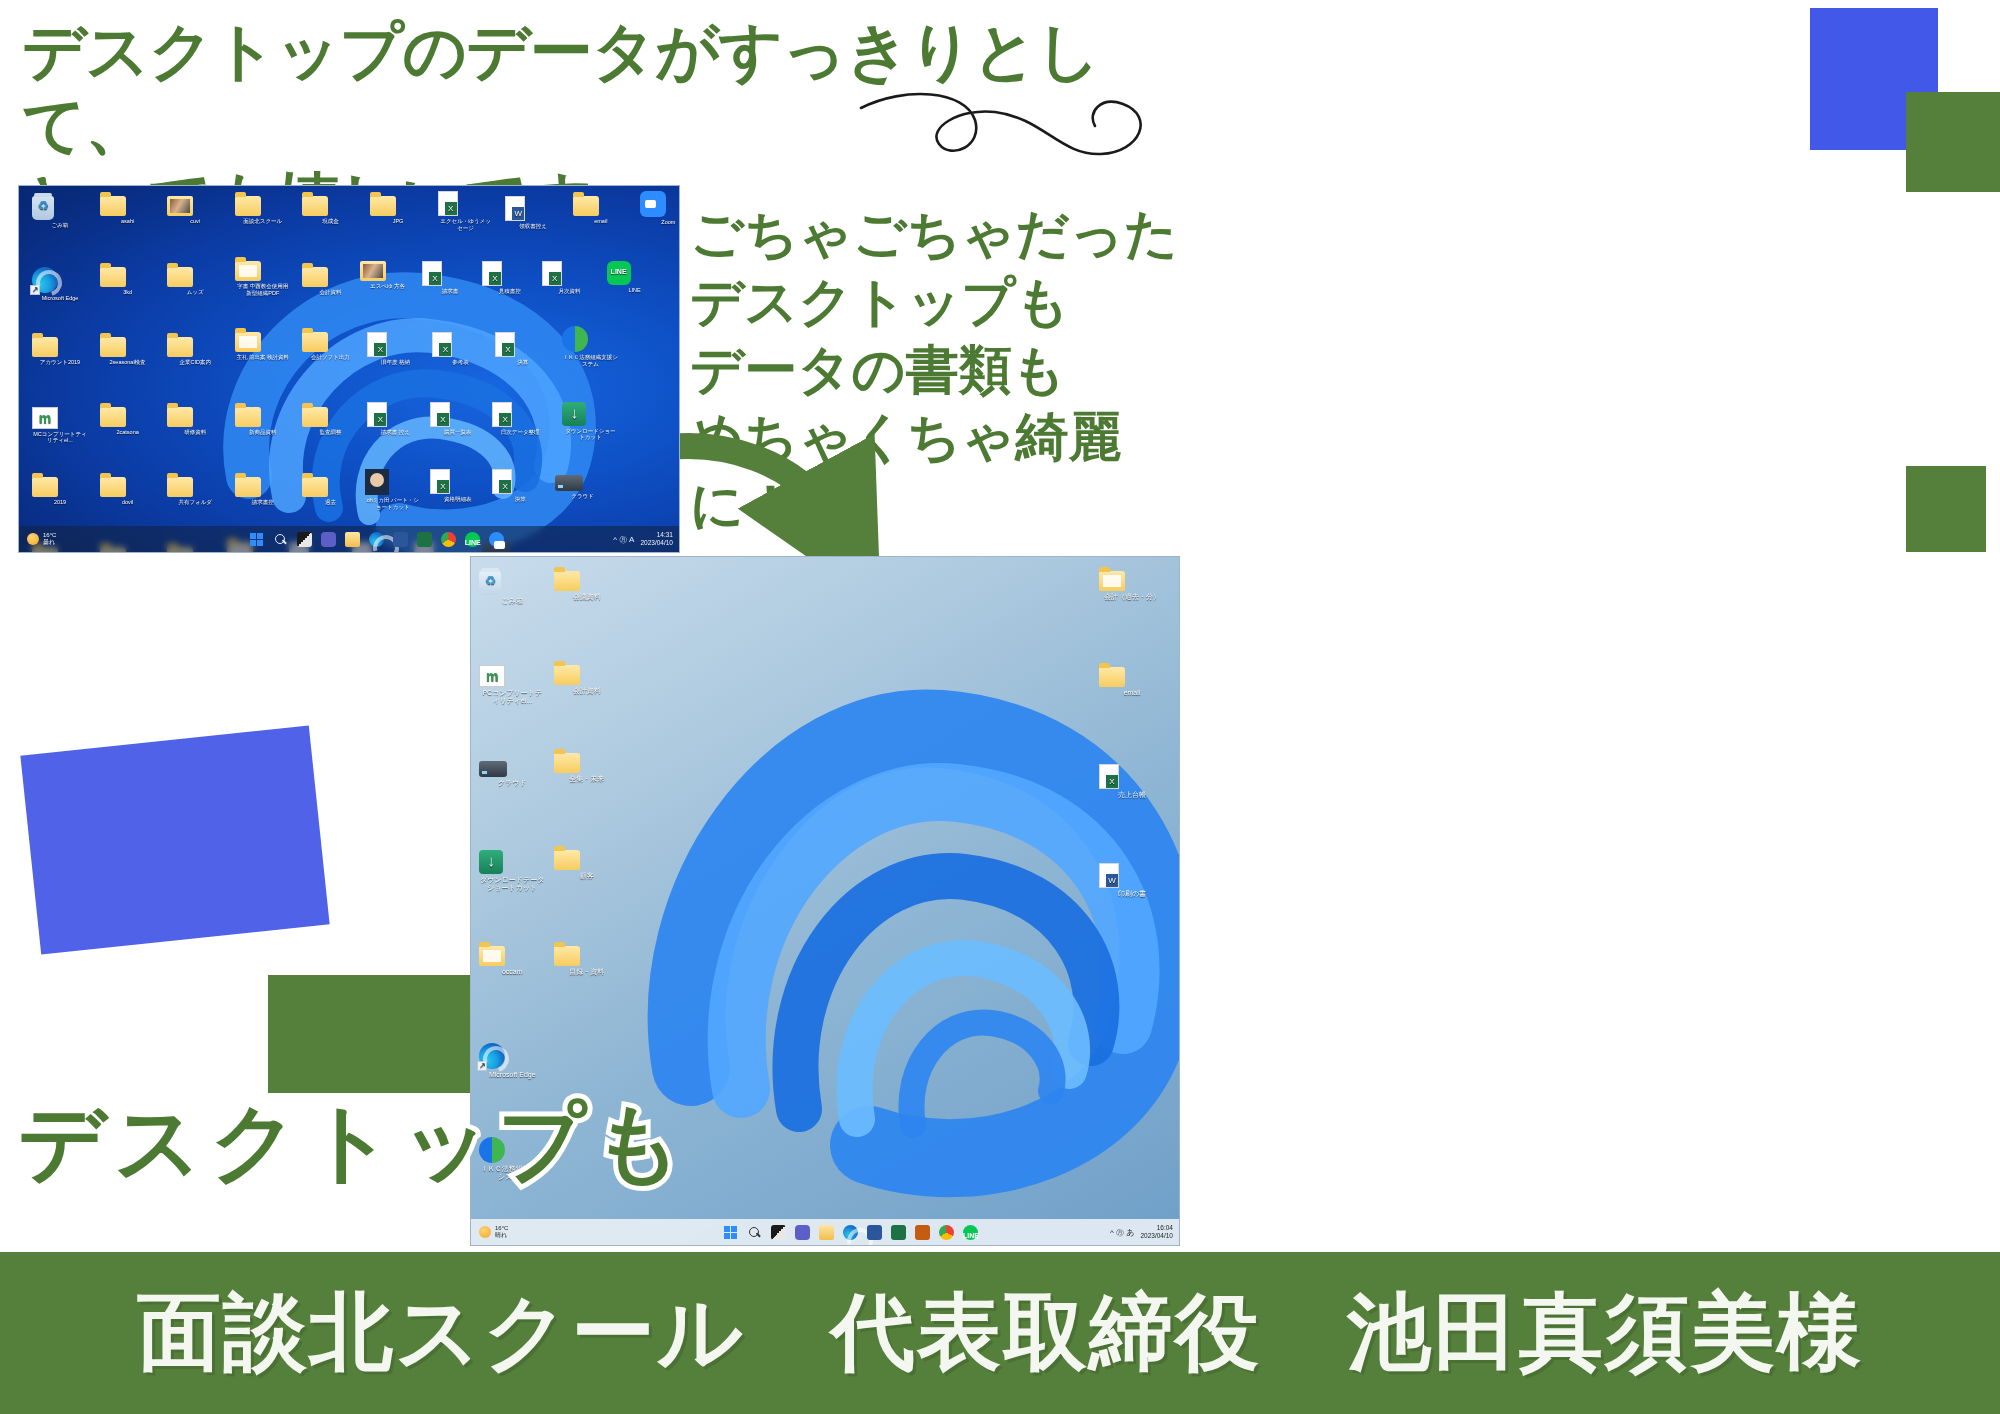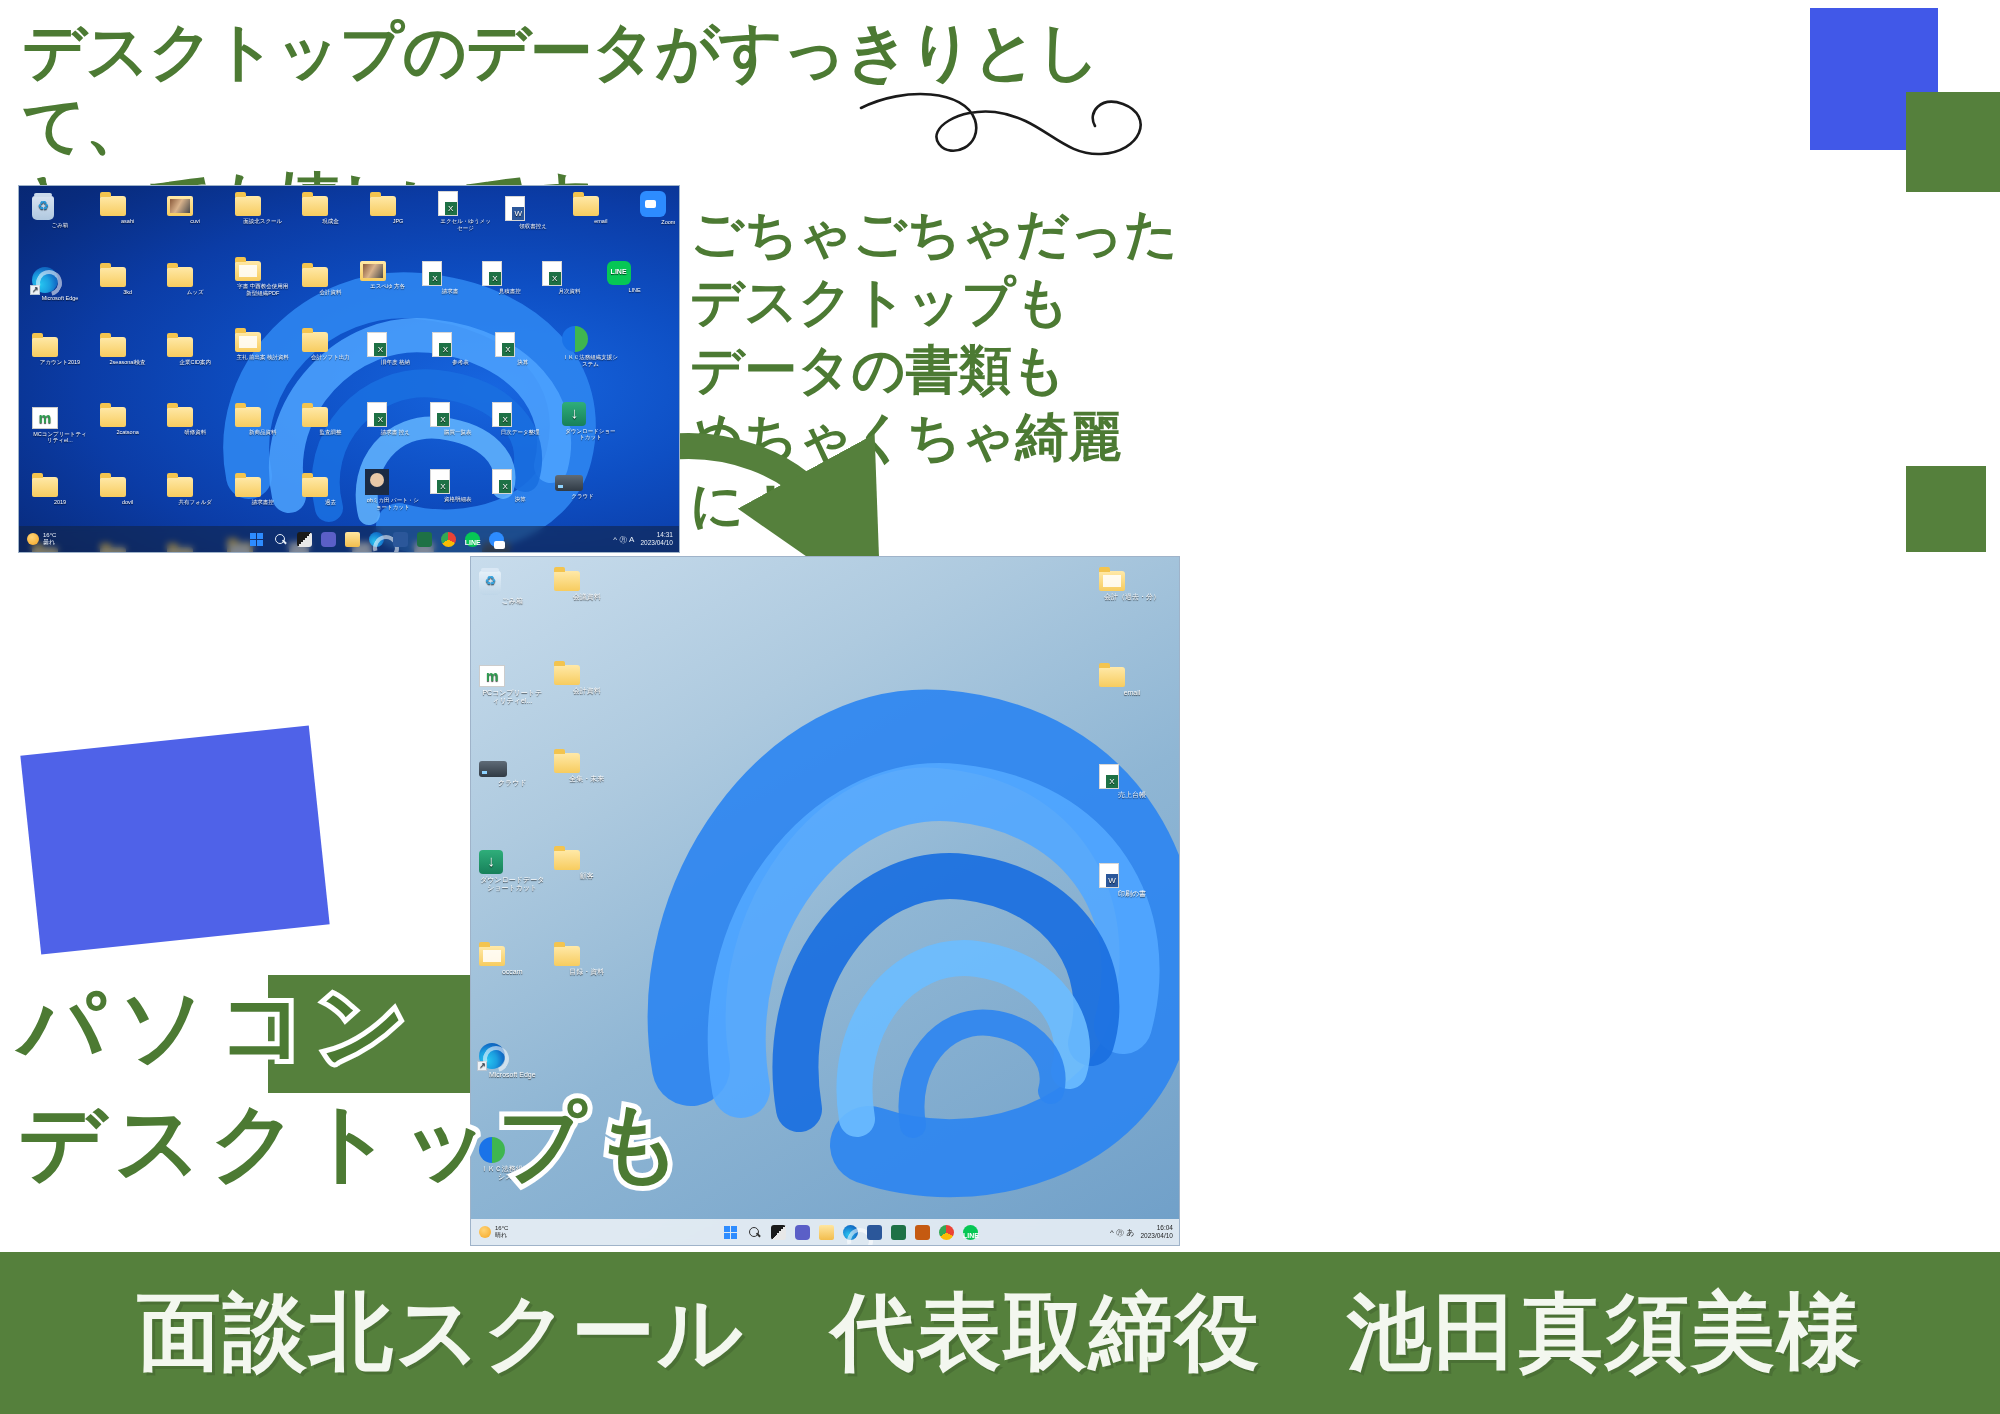--- a/index.html
+++ b/index.html
@@ -597,20 +597,19 @@
       <div class="tb-right">
         <div class="tb-sys sysglyph">^ ㊊ あ  </div>
         <div class="tb-clock">
           <div>16:04</div>
           <div>2023/04/10</div>
         </div>
       </div>
     </div>
   </div>
 
-  <div class="brand1">パソコン</div>
   <div class="brand2">デスクトップも</div>
 
   <div class="banner">
     <div class="banner-text">面談北スクール　代表取締役　池田真須美様</div>
   </div>
 
 </div>
 
 </body></html>

